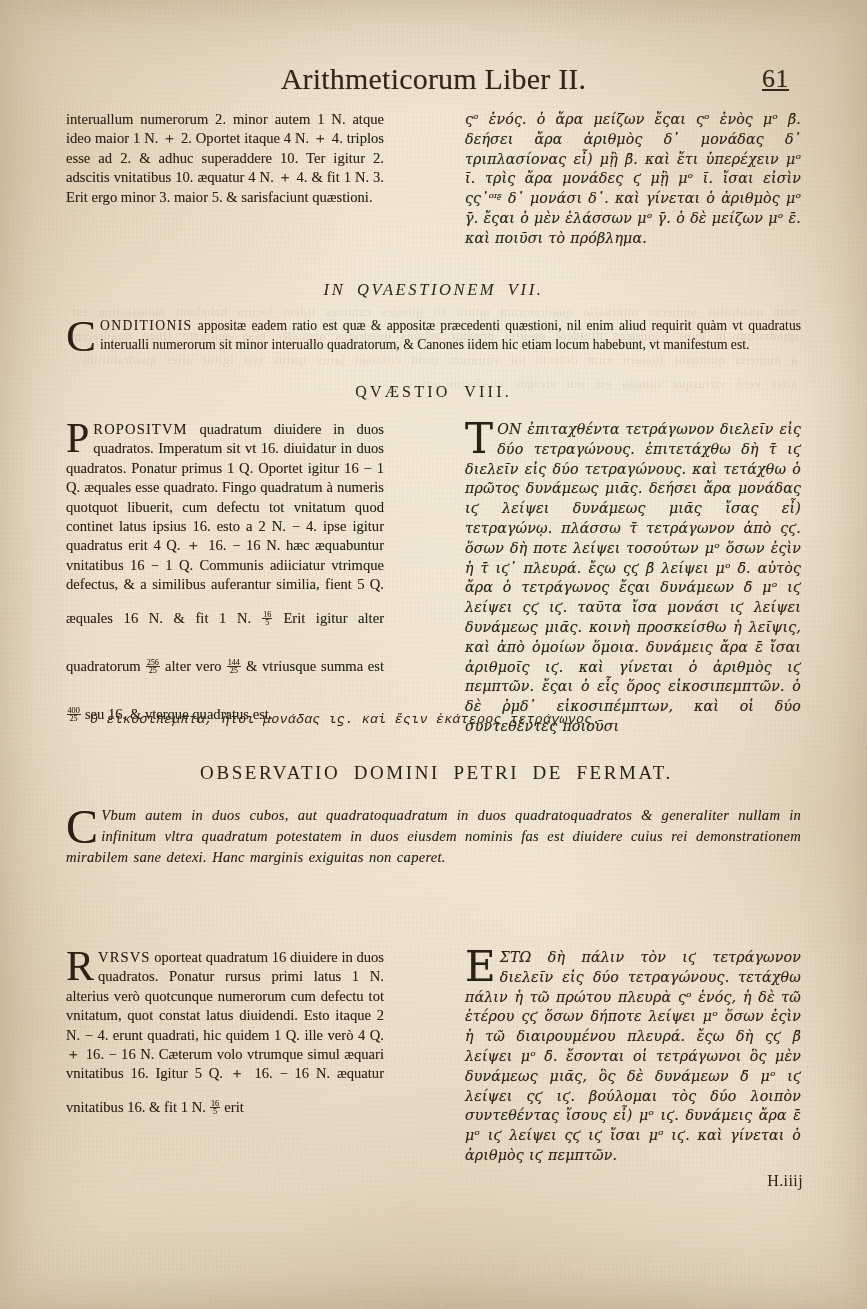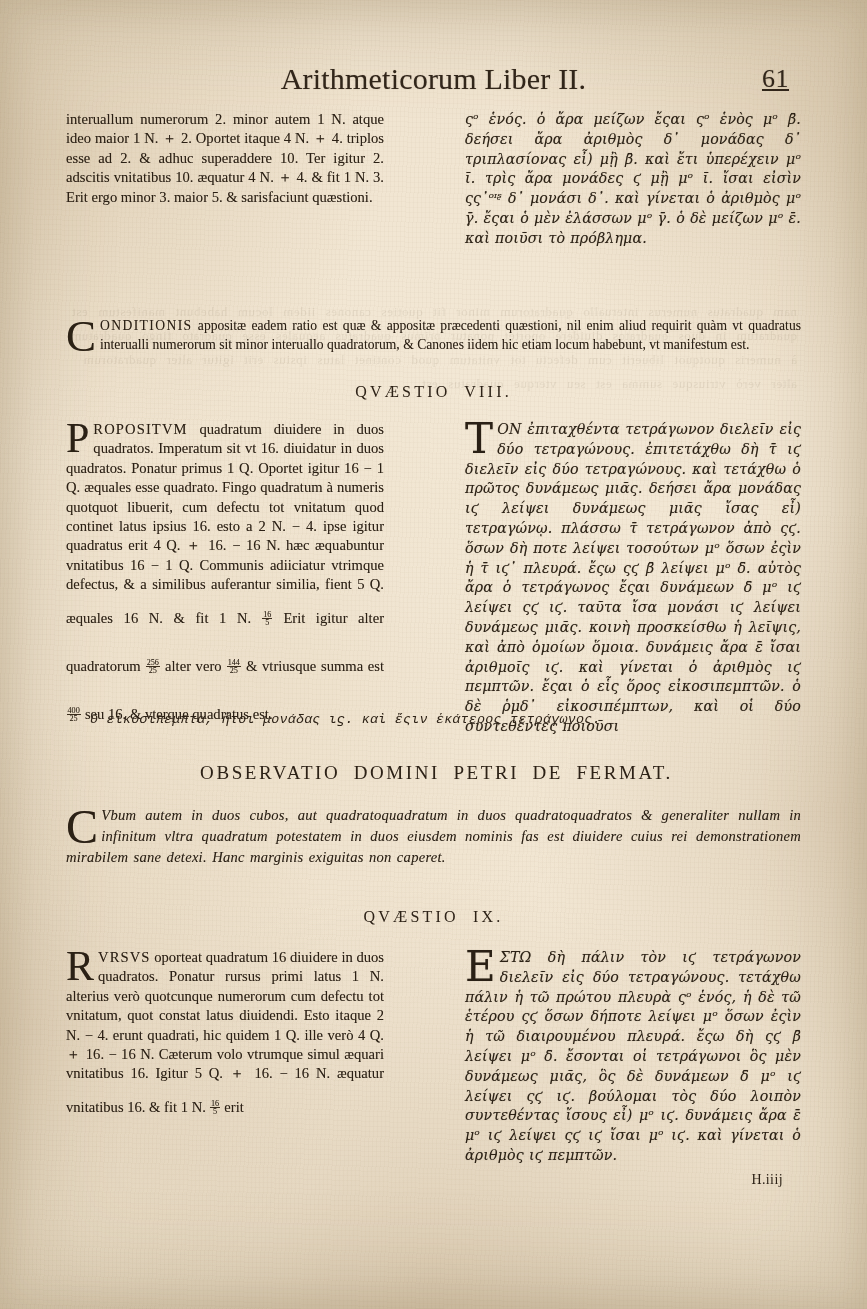--- a/index.html
+++ b/index.html
@@ -205,22 +205,22 @@
     font-size: 13.4px;
     font-style: italic;
     color: #2d2217;
     font-family: Liberation Mono, monospace;
     letter-spacing: .2px;
   }
 
   
   .signature {
     position: absolute;
-    right: 84px;
-    font-size: 14px;
+    right: 64px;
+    font-size: 16px;
     color: #2d2217;
     letter-spacing: .4px;
   }
 
   
   .frac {
     display: inline-block;
     vertical-align: -.28em;
     font-size: .56em;
     line-height: .92;
@@ -250,20 +250,21 @@
 
     <div class="cols" style="top:110px;">
       <div class="col">
         <div class="lat">interuallum numerorum 2. minor autem 1 N. atque ideo maior 1 N. ＋ 2. Oportet itaque 4 N. ＋ 4. triplos esse ad 2. &amp; adhuc superaddere 10. Ter igitur 2. adscitis vnitatibus 10. æquatur 4 N. ＋ 4. &amp; fit 1 N. 3. Erit ergo minor 3. maior 5. &amp; sarisfaciunt quæstioni.</div>
       </div>
       <div class="col greek">
         <div class="grk">ςᵒ ἑνός. ὁ ἄρα μείζων ἔςαι ςᵒ ἑνὸς μᵒ β̄. δεήσει ἄρα ἀριθμὸς δ᾽ μονάδας δ᾽ τριπλασίονας εἶ) μᾒ β̄. καὶ ἔτι ὑπερέχειν μᵒ ῑ. τρὶς ἄρα μονάδες ϛ μᾒ μᵒ ῑ. ἴσαι εἰσὶν ςς᾽ᵒᶦᶳ δ᾽ μονάσι δ᾽. καὶ γίνεται ὁ ἀριθμὸς μᵒ γ̄. ἔςαι ὁ μὲν ἐλάσσων μᵒ γ̄. ὁ δὲ μείζων μᵒ ε̄. καὶ ποιῦσι τὸ πρόβλημα.</div>
       </div>
     </div>
 
+    <div class="head-italic" style="position:absolute; left:66px; right:66px; top:280px;">IN QVAESTIONEM VII.</div>
 
     <div class="fullpara" style="top:316px;">
       <span class="dropcap">C</span><span class="sml">ONDITIONIS</span><span> appositæ eadem ratio est quæ &amp; appositæ præcedenti quæstioni, nil enim aliud requirit quàm vt quadratus interualli numerorum sit minor interuallo quadratorum, &amp; Canones iidem hic etiam locum habebunt, vt manifestum est.</span>
     </div>
 
     <div class="head-roman" style="position:absolute; left:66px; right:66px; top:383px;">QVÆSTIO VIII.</div>
 
     <div class="cols" style="top:420px;">
       <div class="col">
         <div class="lat">
@@ -278,21 +279,20 @@
     </div>
 
     <div class="grkline" style="top:712px;">ῦ εἰκοσιπεμπτα, ἤτοι μονάδας ιϛ. καὶ ἔςιν ἑκάτερος τετράγωνος.</div>
 
     <div class="head-fermat" style="position:absolute; left:66px; right:60px; top:762px;">OBSERVATIO DOMINI PETRI DE FERMAT.</div>
 
     <div class="fermat" style="top:805px;">
       <span class="dropcap">C</span><span>Vbum autem in duos cubos, aut quadratoquadratum in duos quadratoquadratos &amp; generaliter nullam in infinitum vltra quadratum potestatem in duos eiusdem nominis fas est diuidere cuius rei demonstrationem mirabilem sane detexi. Hanc marginis exiguitas non caperet.</span>
     </div>
 
-    <div class="head-roman" style="position:absolute; left:66px; right:66px; top:908px;">QVÆSTIO IX.</div>
 
     <div class="cols" style="top:948px;">
       <div class="col">
         <div class="lat">
           <span class="coldrop">R</span><span class="sml">VRSVS</span><span> oporteat quadratum 16 diuidere in duos quadratos. Ponatur rursus primi latus 1 N. alterius verò quotcunque numerorum cum defectu tot vnitatum, quot constat latus diuidendi. Esto itaque 2 N. − 4. erunt quadrati, hic quidem 1 Q. ille verò 4 Q. ＋ 16. − 16 N. Cæterum volo vtrumque simul æquari vnitatibus 16. Igitur 5 Q. ＋ 16. − 16 N. æquatur vnitatibus 16. &amp; fit 1 N. </span><span class="frac"><span class="n">16</span><span class="d">5</span></span><span> erit</span>
         </div>
       </div>
       <div class="col greek">
         <div class="grk">
           <span class="coldrop" style="font-style:normal;">E</span><span>ΣΤΩ δὴ πάλιν τὸν ιϛ τετράγωνον διελεῖν εἰς δύο τετραγώνους. τετάχθω πάλιν ἡ τῶ πρώτου πλευρὰ ςᵒ ἑνός, ἡ δὲ τῶ ἑτέρου ςϛ ὅσων δήποτε λείψει μᵒ ὅσων ἐςὶν ἡ τῶ διαιρουμένου πλευρά. ἔςω δὴ ςϛ β̄ λείψει μᵒ δ̄. ἔσονται οἱ τετράγωνοι ὃς μὲν δυνάμεως μιᾶς, ὃς δὲ δυνάμεων δ̄ μᵒ ιϛ λείψει ςϛ ιϛ. βούλομαι τὸς δύο λοιπὸν συντεθέντας ἴσους εἶ) μᵒ ιϛ. δυνάμεις ἄρα ε̄ μᵒ ιϛ λείψει ςϛ ιϛ ἴσαι μᵒ ιϛ. καὶ γίνεται ὁ ἀριθμὸς ιϛ πεμπτῶν.</span>

